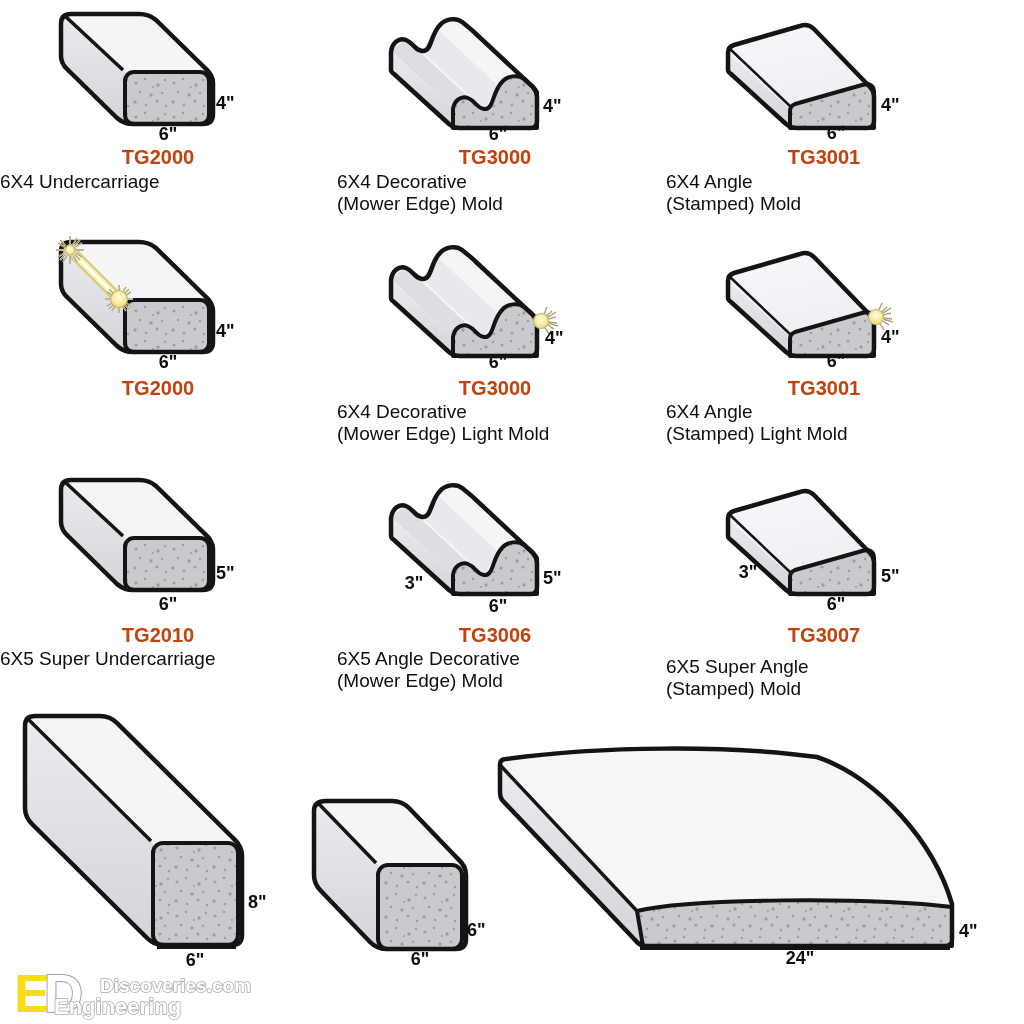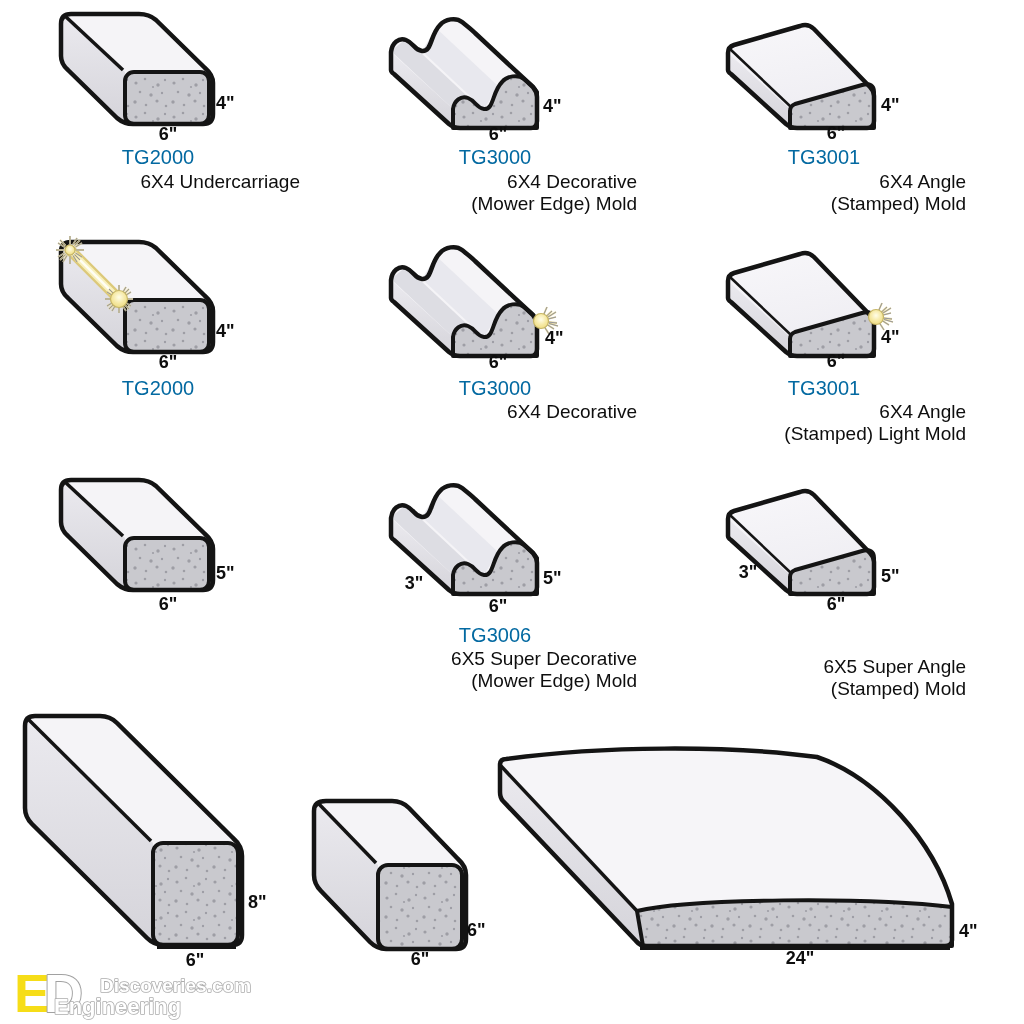--- a/index.html
+++ b/index.html
@@ -1,21 +1,21 @@
 <!DOCTYPE html>
 <html><head>
 <meta charset="utf-8">
 <style>
   html,body{margin:0;padding:0;background:#ffffff;}
   #page{position:relative;width:1024px;height:1024px;background:#ffffff;overflow:hidden;
         font-family:"Liberation Sans", sans-serif;color:#0e0e0e;}
   .cell{position:absolute;}
   .draw{position:absolute;overflow:visible;}
-  .code{position:absolute;left:0;right:0;text-align:center;font-weight:400;font-size:20px;color:#0369a1;padding-left:16px;}
-  .desc{position:absolute;left:0;right:0;text-align:right;font-size:19px;line-height:22px;color:#0e0e0e;}
+  .code{position:absolute;left:0;right:0;text-align:center;font-weight:700;font-size:20px;color:#c2410c;padding-left:16px;}
+  .desc{position:absolute;left:0;right:0;text-align:left;font-size:19px;line-height:22px;color:#0e0e0e;}
   svg text{font-family:"Liberation Sans", sans-serif;}
   .dim{font-size:18px;font-weight:700;fill:#0e0e0e;}
   .dim-c{text-anchor:middle;}
   
   .tA{stroke:#dcc97a;stroke-width:11;stroke-linecap:round;}
   .tB{stroke:#f8f0bc;stroke-width:6.5;stroke-linecap:round;}
   .tC{stroke:#fffef4;stroke-width:2.5;stroke-linecap:round;}
   .bulb{fill:url(#gBall);stroke:#c6b566;stroke-width:1.2;}
   .rayG{stroke:#97979b;stroke-width:1;fill:none;}
   .rayY{stroke:#e3d494;stroke-width:1.8;fill:none;}
@@ -196,20 +196,21 @@
       <use href="#burst-fan" class="rayY"></use>
           <use href="#burst-fan" class="rayG"></use>
     </g>
     <circle class="bulb" cx="158" cy="85" r="7.5"></circle>
     <text class="dim" x="162" y="108">4"</text>
     <text class="dim dim-c" x="115" y="132">6"</text>
   </svg>
   <div class="code" style="top:149px">TG3000</div>
   <div class="desc" style="top:173px">
     <div>6X4 Decorative</div>
+    <div>(Mower Edge) Light Mold</div>
   </div>
 </div>
 
 <div class="cell" style="left:666px;top:228px;width:300px;height:230px">
   <svg class="draw" style="left:54px;top:8px" width="240" height="140" viewBox="0 0 240 140">
     <use href="#sh-a"></use>
     <g transform="translate(156,81)">
       <use href="#burst-fan" class="rayY"></use>
           <use href="#burst-fan" class="rayG"></use>
     </g>
@@ -223,43 +224,49 @@
     <div>(Stamped) Light Mold</div>
   </div>
 </div>
 
 <div class="cell" style="left:0px;top:460px;width:300px;height:238px">
   <svg class="draw" style="left:55px;top:14px" width="240" height="142" viewBox="0 0 240 142">
     <use href="#sh-u"></use>
     <text class="dim" x="161" y="105">5"</text>
     <text class="dim dim-c" x="113" y="136">6"</text>
   </svg>
+  <div class="code" style="top:164px">TG2010</div>
+  <div class="desc" style="top:188px">
+    <div>6X5 Super Undercarriage</div>
+    <div></div>
+  </div>
 </div>
 
 <div class="cell" style="left:337px;top:460px;width:300px;height:238px">
   <svg class="draw" style="left:46px;top:14px" width="240" height="142" viewBox="0 0 240 142">
     <use href="#sh-m"></use>
     <text class="dim" x="160" y="110">5"</text>
     <text class="dim dim-c" x="115" y="138">6"</text>
     <text class="dim dim-c" x="31" y="115">3"</text>
   </svg>
   <div class="code" style="top:164px">TG3006</div>
   <div class="desc" style="top:188px">
-    <div>6X5 Super Decorative</div>
+    <div>6X5 Angle Decorative</div>
     <div>(Mower Edge) Mold</div>
   </div>
 </div>
 
 <div class="cell" style="left:666px;top:460px;width:300px;height:238px">
   <svg class="draw" style="left:54px;top:14px" width="240" height="142" viewBox="0 0 240 142">
     <use href="#sh-a"></use>
     <text class="dim" x="161" y="108">5"</text>
     <text class="dim dim-c" x="116" y="136">6"</text>
     <text class="dim dim-c" x="28" y="104">3"</text>
   </svg>
+  <div class="code" style="top:164px">TG3007</div>
   <div class="desc" style="top:196px">
     <div>6X5 Super Angle</div>
     <div>(Stamped) Mold</div>
   </div>
 </div>
 
 <div class="cell" style="left:0px;top:700px;width:300px;height:324px">
   <svg class="draw" style="left:20px;top:5px" width="260" height="268" viewBox="0 0 260 268">
     <use href="#sh-u8"></use>
     <text class="dim" x="228" y="203">8"</text>

